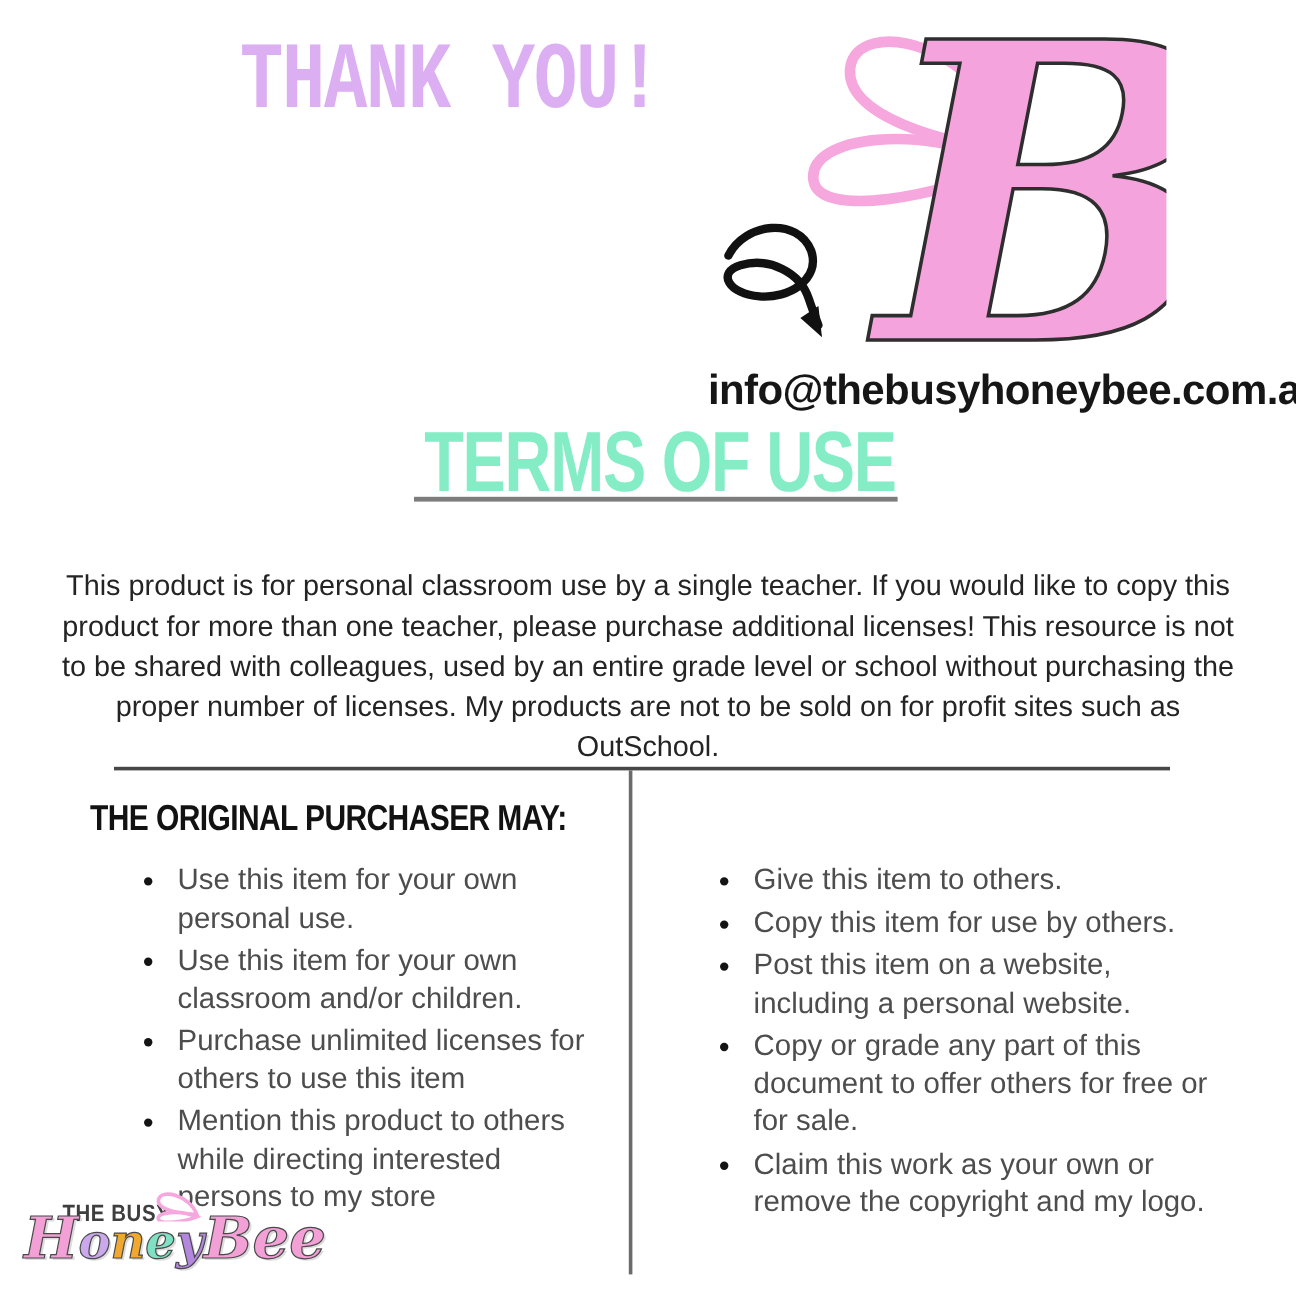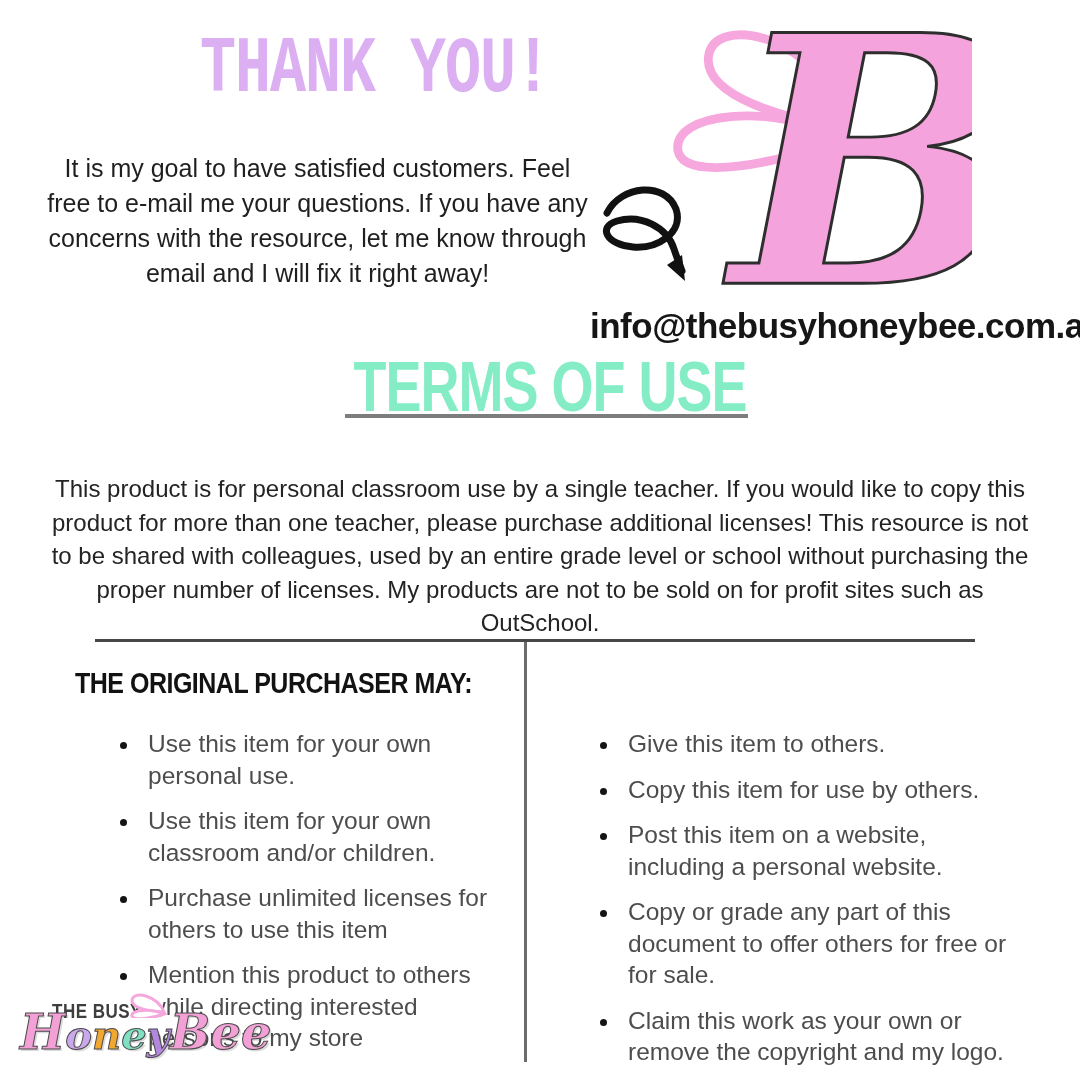--- a/index.html
+++ b/index.html
@@ -43,21 +43,21 @@
 
   
   .col-head{position:absolute;top:668px;text-align:left;}
   .col-head .display{font-size:25px;color:#121212;transform:scaleY(1.2);letter-spacing:-0.5px;}
   .col-head.left{left:75px;width:430px;}
   .col-head.right{left:526px;width:450px;}
   ul.terms-list{
     position:absolute;top:714px;margin:0;padding:0 0 0 28px;
     font-size:24.5px;line-height:31.5px;color:#4d4d4d;
   }
-  ul.terms-list li{margin:14px 0 1px 0;padding-left:8px;}
+  ul.terms-list li{margin:4px 0 1px 0;padding-left:8px;}
   ul.terms-list li::marker{color:#141414;font-size:22px;}
   ul.left-list{left:112px;width:352px;}
   ul.right-list{left:592px;width:400px;}
 
   
   .brand-logo{position:absolute;left:16px;top:986px;width:230px;height:94px;}
   .brand-top{
     position:absolute;left:36px;top:16px;font-size:17px;font-weight:700;
     color:#3e3e3e;letter-spacing:0.5px;transform:scaleY(1.15);
   }
@@ -78,21 +78,20 @@
 </style>
 </head>
 <body>
 
 <div id="page">
 
   <div class="thank-title-wrap">
     <span class="display">THANK YOU!</span>
   </div>
 
-  <p class="thank-para">It is my goal to have satisfied customers. Feel free to e-mail me your questions. If you have any concerns with the resource, let me know through email and I will fix it right away!</p>
 
   <svg class="logo-b" viewBox="0 0 360 300">
     <g>
       <path d="M232 120 C 212 28, 100 4, 95 50 C 91 90, 175 114, 232 120 Z" fill="#ffffff" stroke="#F6A8DE" stroke-width="9" stroke-linejoin="round"></path>
       <path d="M232 132 C 158 96, 58 106, 64 145 C 70 178, 170 158, 232 132 Z" fill="#ffffff" stroke="#F6A8DE" stroke-width="9" stroke-linejoin="round"></path>
     </g>
     <text x="118" y="280" font-family="DejaVu Serif, serif" font-style="italic" font-weight="700" font-size="350" fill="#F5A3DC" stroke="#2e2e2e" stroke-width="3">B</text>
   </svg>
 
   <svg class="arrow" viewBox="0 0 100 102">

